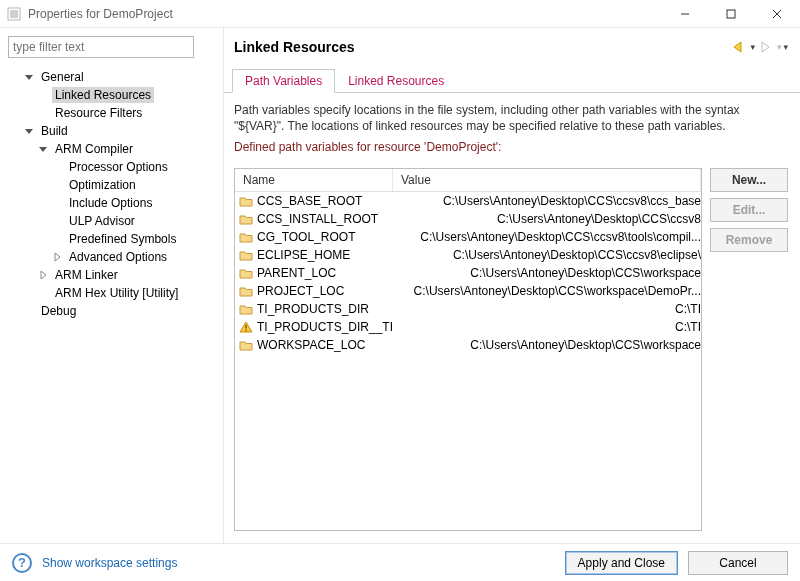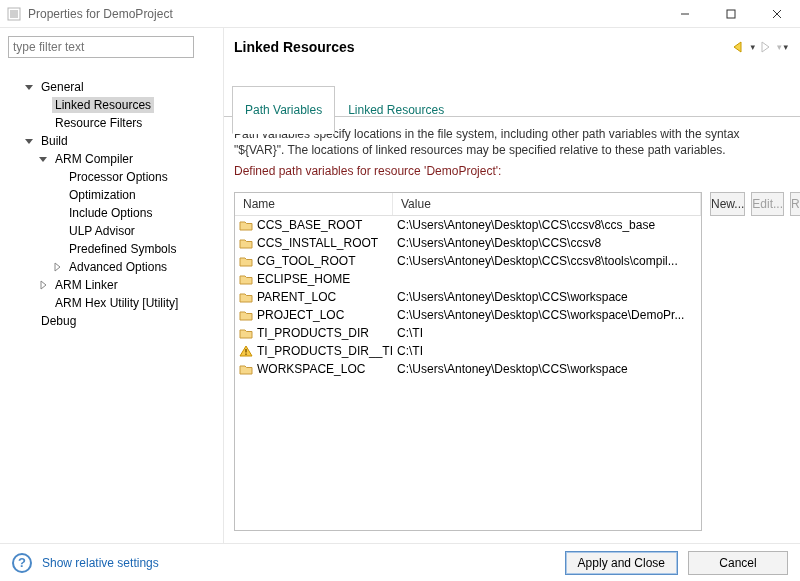--- a/index.html
+++ b/index.html
@@ -4,52 +4,52 @@
 <style>
   * { box-sizing: border-box; font-family: "Segoe UI", Tahoma, sans-serif; font-size: 12px; }
   html, body { margin: 0; padding: 0; width: 800px; height: 581px; background: #fff; color: #000; }
   .titlebar { height: 28px; display: flex; align-items: center; border-bottom: 1px solid #e8e8e8; }
   .titlebar .appicon { width: 16px; height: 16px; margin: 0 6px; display: inline-flex; align-items: center; justify-content: center; color:#9aa; }
   .titlebar .title { flex: 1; color: #666; }
   .winbtns { display: flex; }
   .winbtn { width: 46px; height: 28px; display: flex; align-items: center; justify-content: center; color: #555; }
   .body { display: flex; height: 515px; }
   .sidebar { width: 224px; padding: 8px 8px 0 8px; border-right: 1px solid #e8e8e8; }
-  .filter { width: 186px; height: 22px; border: 1px solid #b5b5b5; padding: 2px 4px; color: #888; background: #fff; margin-bottom: 20px; }
+  .filter { width: 186px; height: 22px; border: 1px solid #b5b5b5; padding: 2px 4px; color: #888; background: #fff; margin-bottom: 10px; }
   .tree { user-select: none; }
   .trow { display: flex; align-items: center; height: 18px; padding-left: 0; white-space: nowrap; cursor: default; }
   .tw { width: 14px; height: 14px; display: inline-flex; align-items: center; justify-content: center; color: #555; margin-right: 2px; flex: none; }
   .tlabel { padding: 1px 3px; }
   .sel { background: #d6d6d6; }
   .ind1 { padding-left: 14px; }
   .ind2 { padding-left: 28px; }
   .ind3 { padding-left: 42px; }
   .main { flex: 1; display: flex; flex-direction: column; }
   .mhead { display: flex; align-items: center; padding: 10px 12px 6px 10px; }
   .mhead h1 { font-size: 14px; font-weight: 600; margin: 0; flex: 1; }
   .navicons { display: flex; gap: 2px; align-items: center; color: #888; }
   .navicons .ico { width: 18px; height: 18px; display: inline-flex; align-items: center; justify-content: center; }
   .dd { font-size: 9px; color: #444; }
   .tabs { display: flex; padding-left: 8px; margin-top: 6px; border-bottom: 1px solid #c9c9c9; }
-  .tab { padding: 16px 12px; border: 1px solid transparent; border-bottom: none; color: #0f766e; cursor: default; position: relative; top: 18px; }
+  .tab { padding: 4px 12px; border: 1px solid transparent; border-bottom: none; color: #be185d; cursor: default; position: relative; top: 1px; }
   .tab.active { background: #fff; border-color: #c9c9c9; border-bottom: 1px solid #fff; }
   .desc { padding: 10px 20px 4px 10px; color: #333; line-height: 1.3; }
   .def { padding: 2px 12px 6px 10px; color: #7f1d1d; }
   .tablewrap { flex: 1; display: flex; padding: 8px 12px 0 10px; gap: 8px; min-height: 0; }
   .tablebox { flex: 1; border: 1px solid #bfbfbf; display: flex; flex-direction: column; background: #fff; min-height: 0; }
   .thead { display: flex; background: #fff; border-bottom: 1px solid #e0e0e0; }
   .thcell { padding: 4px 8px; color: #333; border-right: 1px solid #e8e8e8; }
   .thcell.name { width: 158px; flex: none; }
   .thcell.value { flex: 1; }
   .tbody { flex: 1; overflow: auto; }
-  .trowd { display: flex; align-items: center; height: 18px; }
+  .trowd { display: flex; align-items: center; height: 18px; text-align: right; }
   .tdname { width: 158px; flex: none; display: flex; align-items: center; padding-left: 4px; gap: 4px; overflow: hidden; white-space: nowrap; }
   .tdval { flex: 1; padding-left: 4px; overflow: hidden; white-space: nowrap; text-overflow: ellipsis; }
   .fico { width: 14px; height: 12px; flex: none; display: inline-flex; }
-  .btns { width: 78px; display: flex; flex-direction: row; gap: 6px; }
+  .btns { width: 78px; display: flex; flex-direction: column; gap: 6px; font-weight: bold; }
   .btn { height: 24px; border: 1px solid #bdbdbd; background: #f3f3f3; display: flex; align-items: center; justify-content: center; color: #333; }
   .btn.disabled { color: #a0a0a0; }
   .footer { height: 38px; border-top: 1px solid #e8e8e8; display: flex; align-items: center; padding: 0 12px; gap: 10px; }
   .help { width: 20px; height: 20px; border: 2px solid #4a88c7; border-radius: 50%; display: flex; align-items: center; justify-content: center; color: #4a88c7; font-weight: bold; font-size: 13px; }
   .link { color: #1a66b3; cursor: pointer; }
   .spacer { flex: 1; }
   .fbtn { height: 24px; min-width: 100px; padding: 0 12px; border: 1px solid #b5b5b5; background: #f3f3f3; display: flex; align-items: center; justify-content: center; }
   .fbtn.primary { border-color: #5b8fc7; box-shadow: inset 0 0 0 1px #a9c7e8; text-align: right; }
   svg { display: block; }
 </style>
@@ -238,20 +238,21 @@
             </div>
             <div class="trowd">
               <div class="tdname">
                 <span class="fico">
                   <svg width="14" height="12">
                     <path d="M1 3 L6 3 L7.5 4.5 L13 4.5 L13 11 L1 11 Z" fill="#f7d88a" stroke="#c99a3a"></path>
                   </svg>
                 </span>
                 <span>ECLIPSE_HOME</span>
               </div>
+              <div class="tdval">C:\Users\Antoney\Desktop\CCS\ccsv8\eclipse\</div>
             </div>
             <div class="trowd">
               <div class="tdname">
                 <span class="fico">
                   <svg width="14" height="12">
                     <path d="M1 3 L6 3 L7.5 4.5 L13 4.5 L13 11 L1 11 Z" fill="#f7d88a" stroke="#c99a3a"></path>
                   </svg>
                 </span>
                 <span>PARENT_LOC</span>
               </div>
@@ -310,17 +311,17 @@
         <div class="btn disabled">Edit...</div>
         <div class="btn disabled">Remove</div>
       </div>
     </div>
     <div style="height:12px"></div>
   </div>
 </div>
 
 <div class="footer">
   <div class="help">?</div>
-  <span class="link">Show relative settings</span>
+  <span class="link">Show workspace settings</span>
   <div class="spacer"></div>
   <div class="fbtn primary">Apply and Close</div>
   <div class="fbtn">Cancel</div>
 </div>
 
 </body></html>

